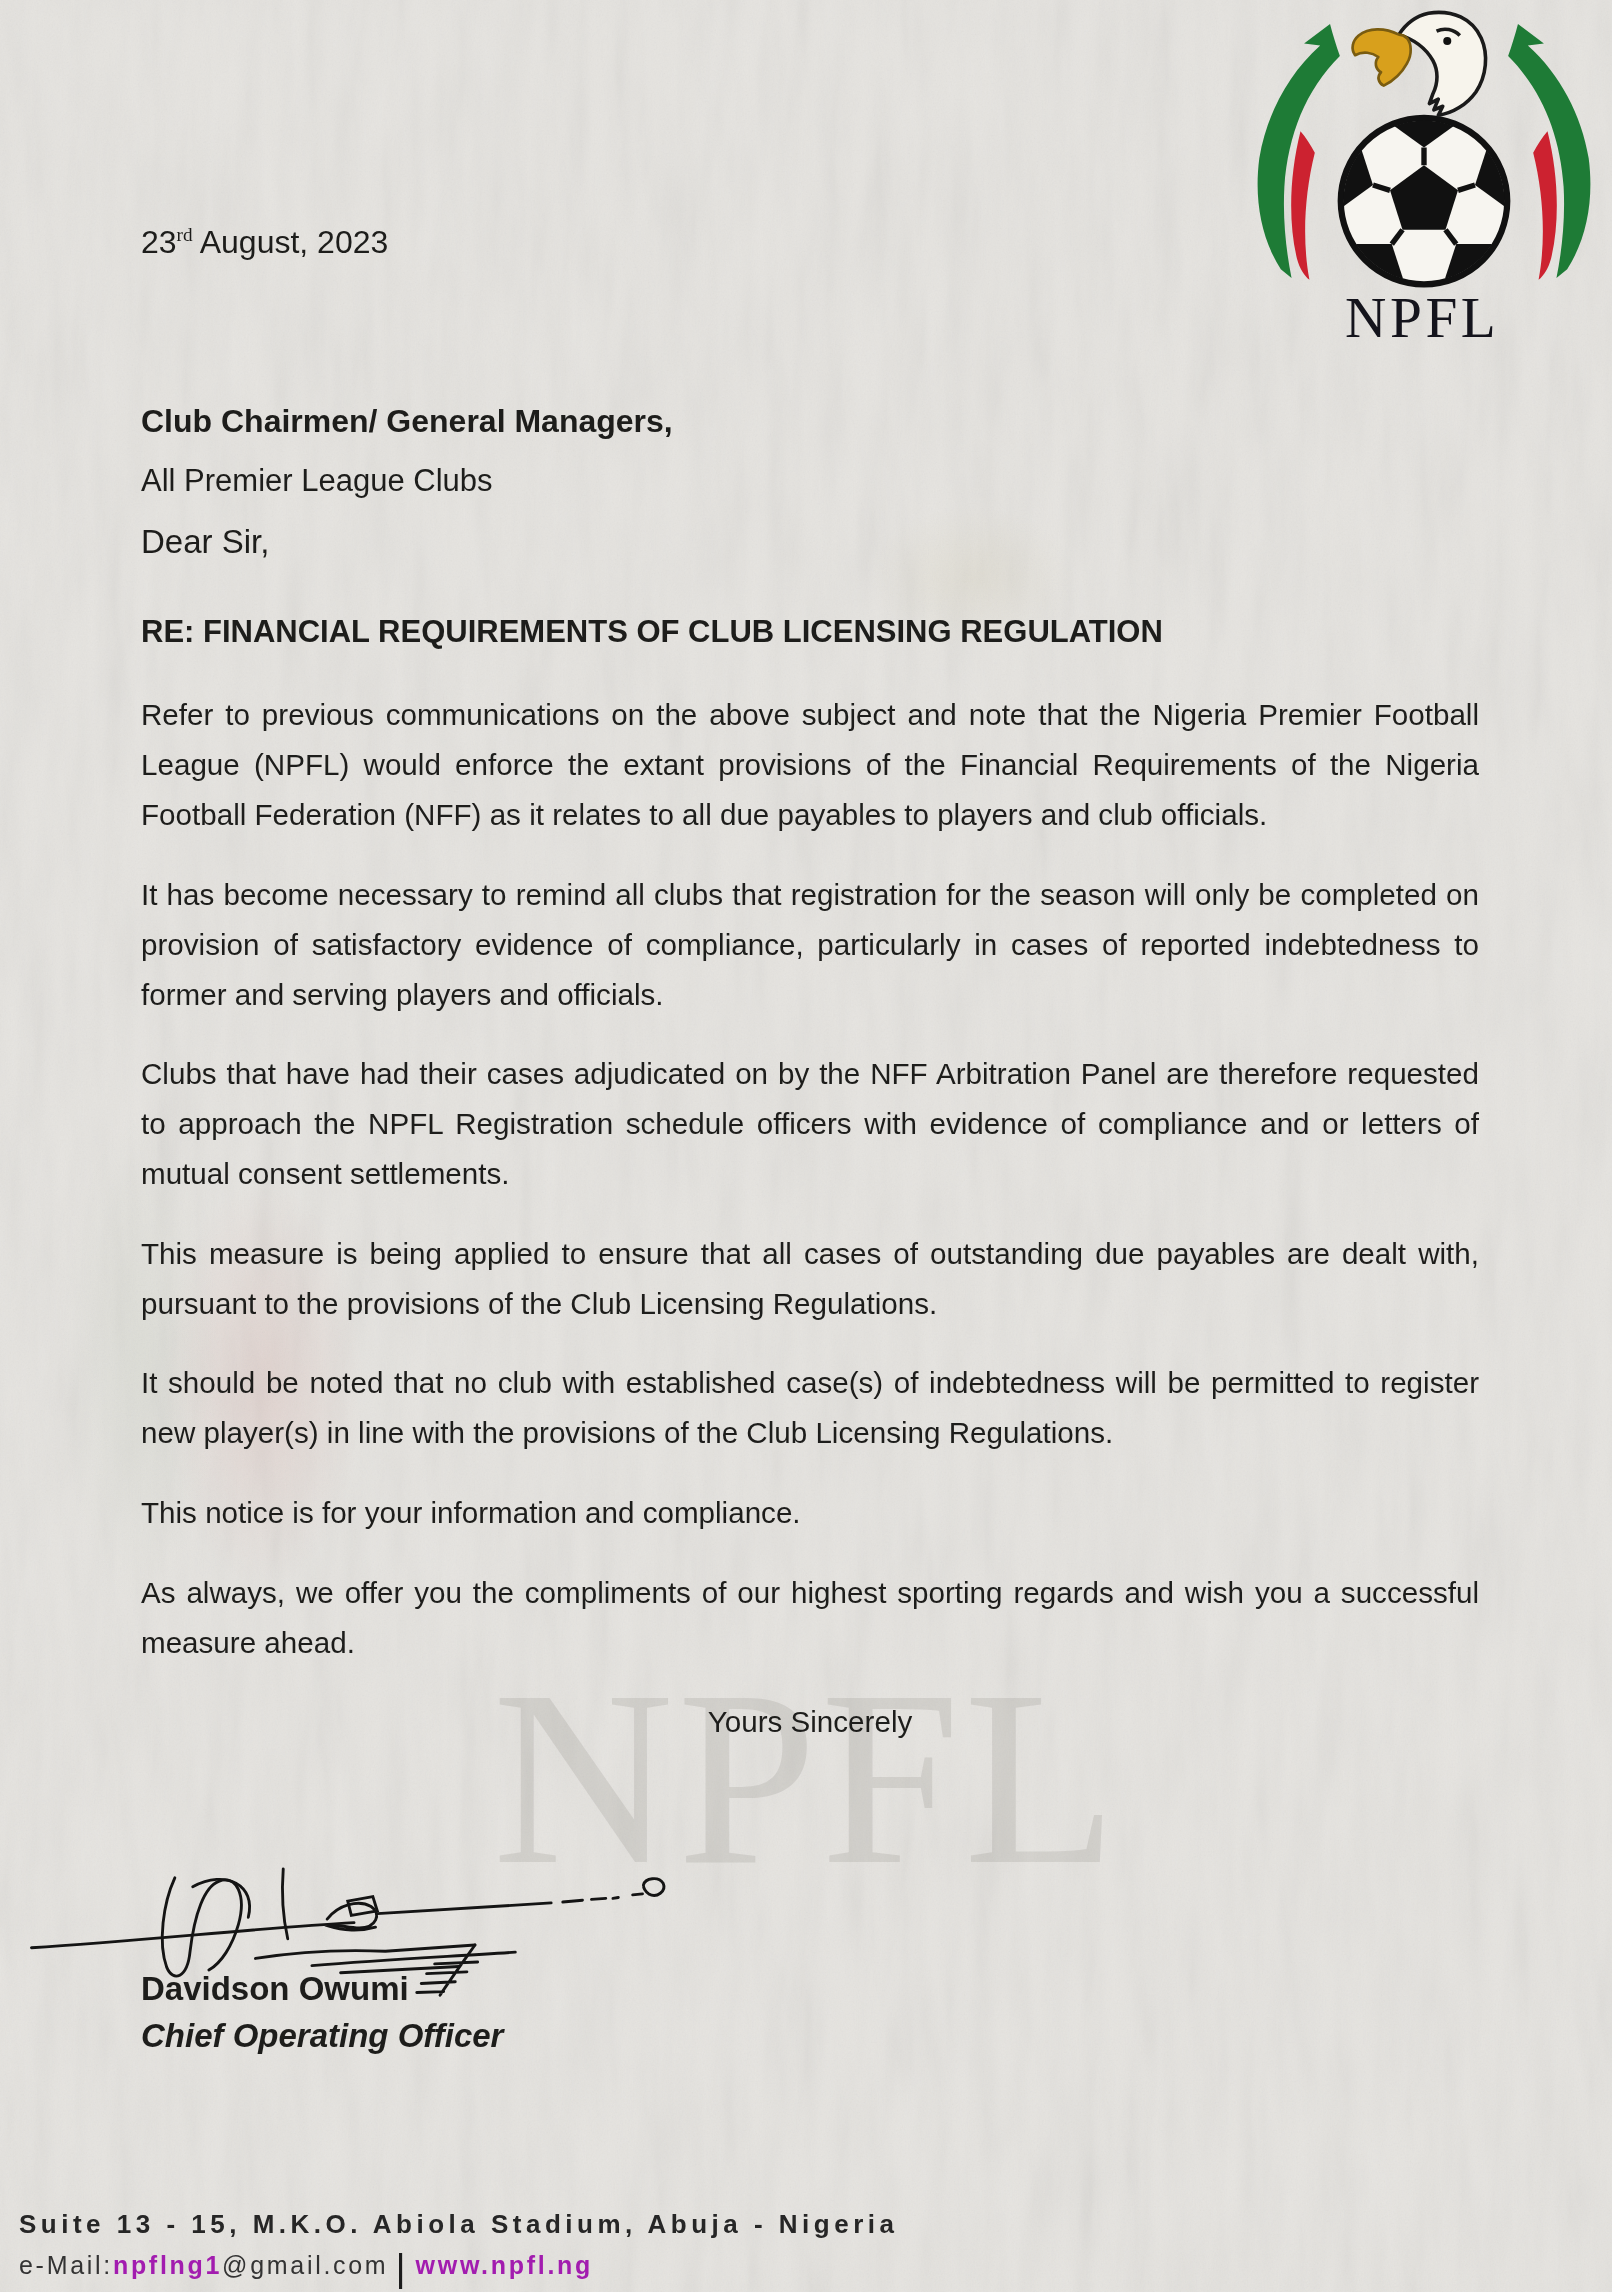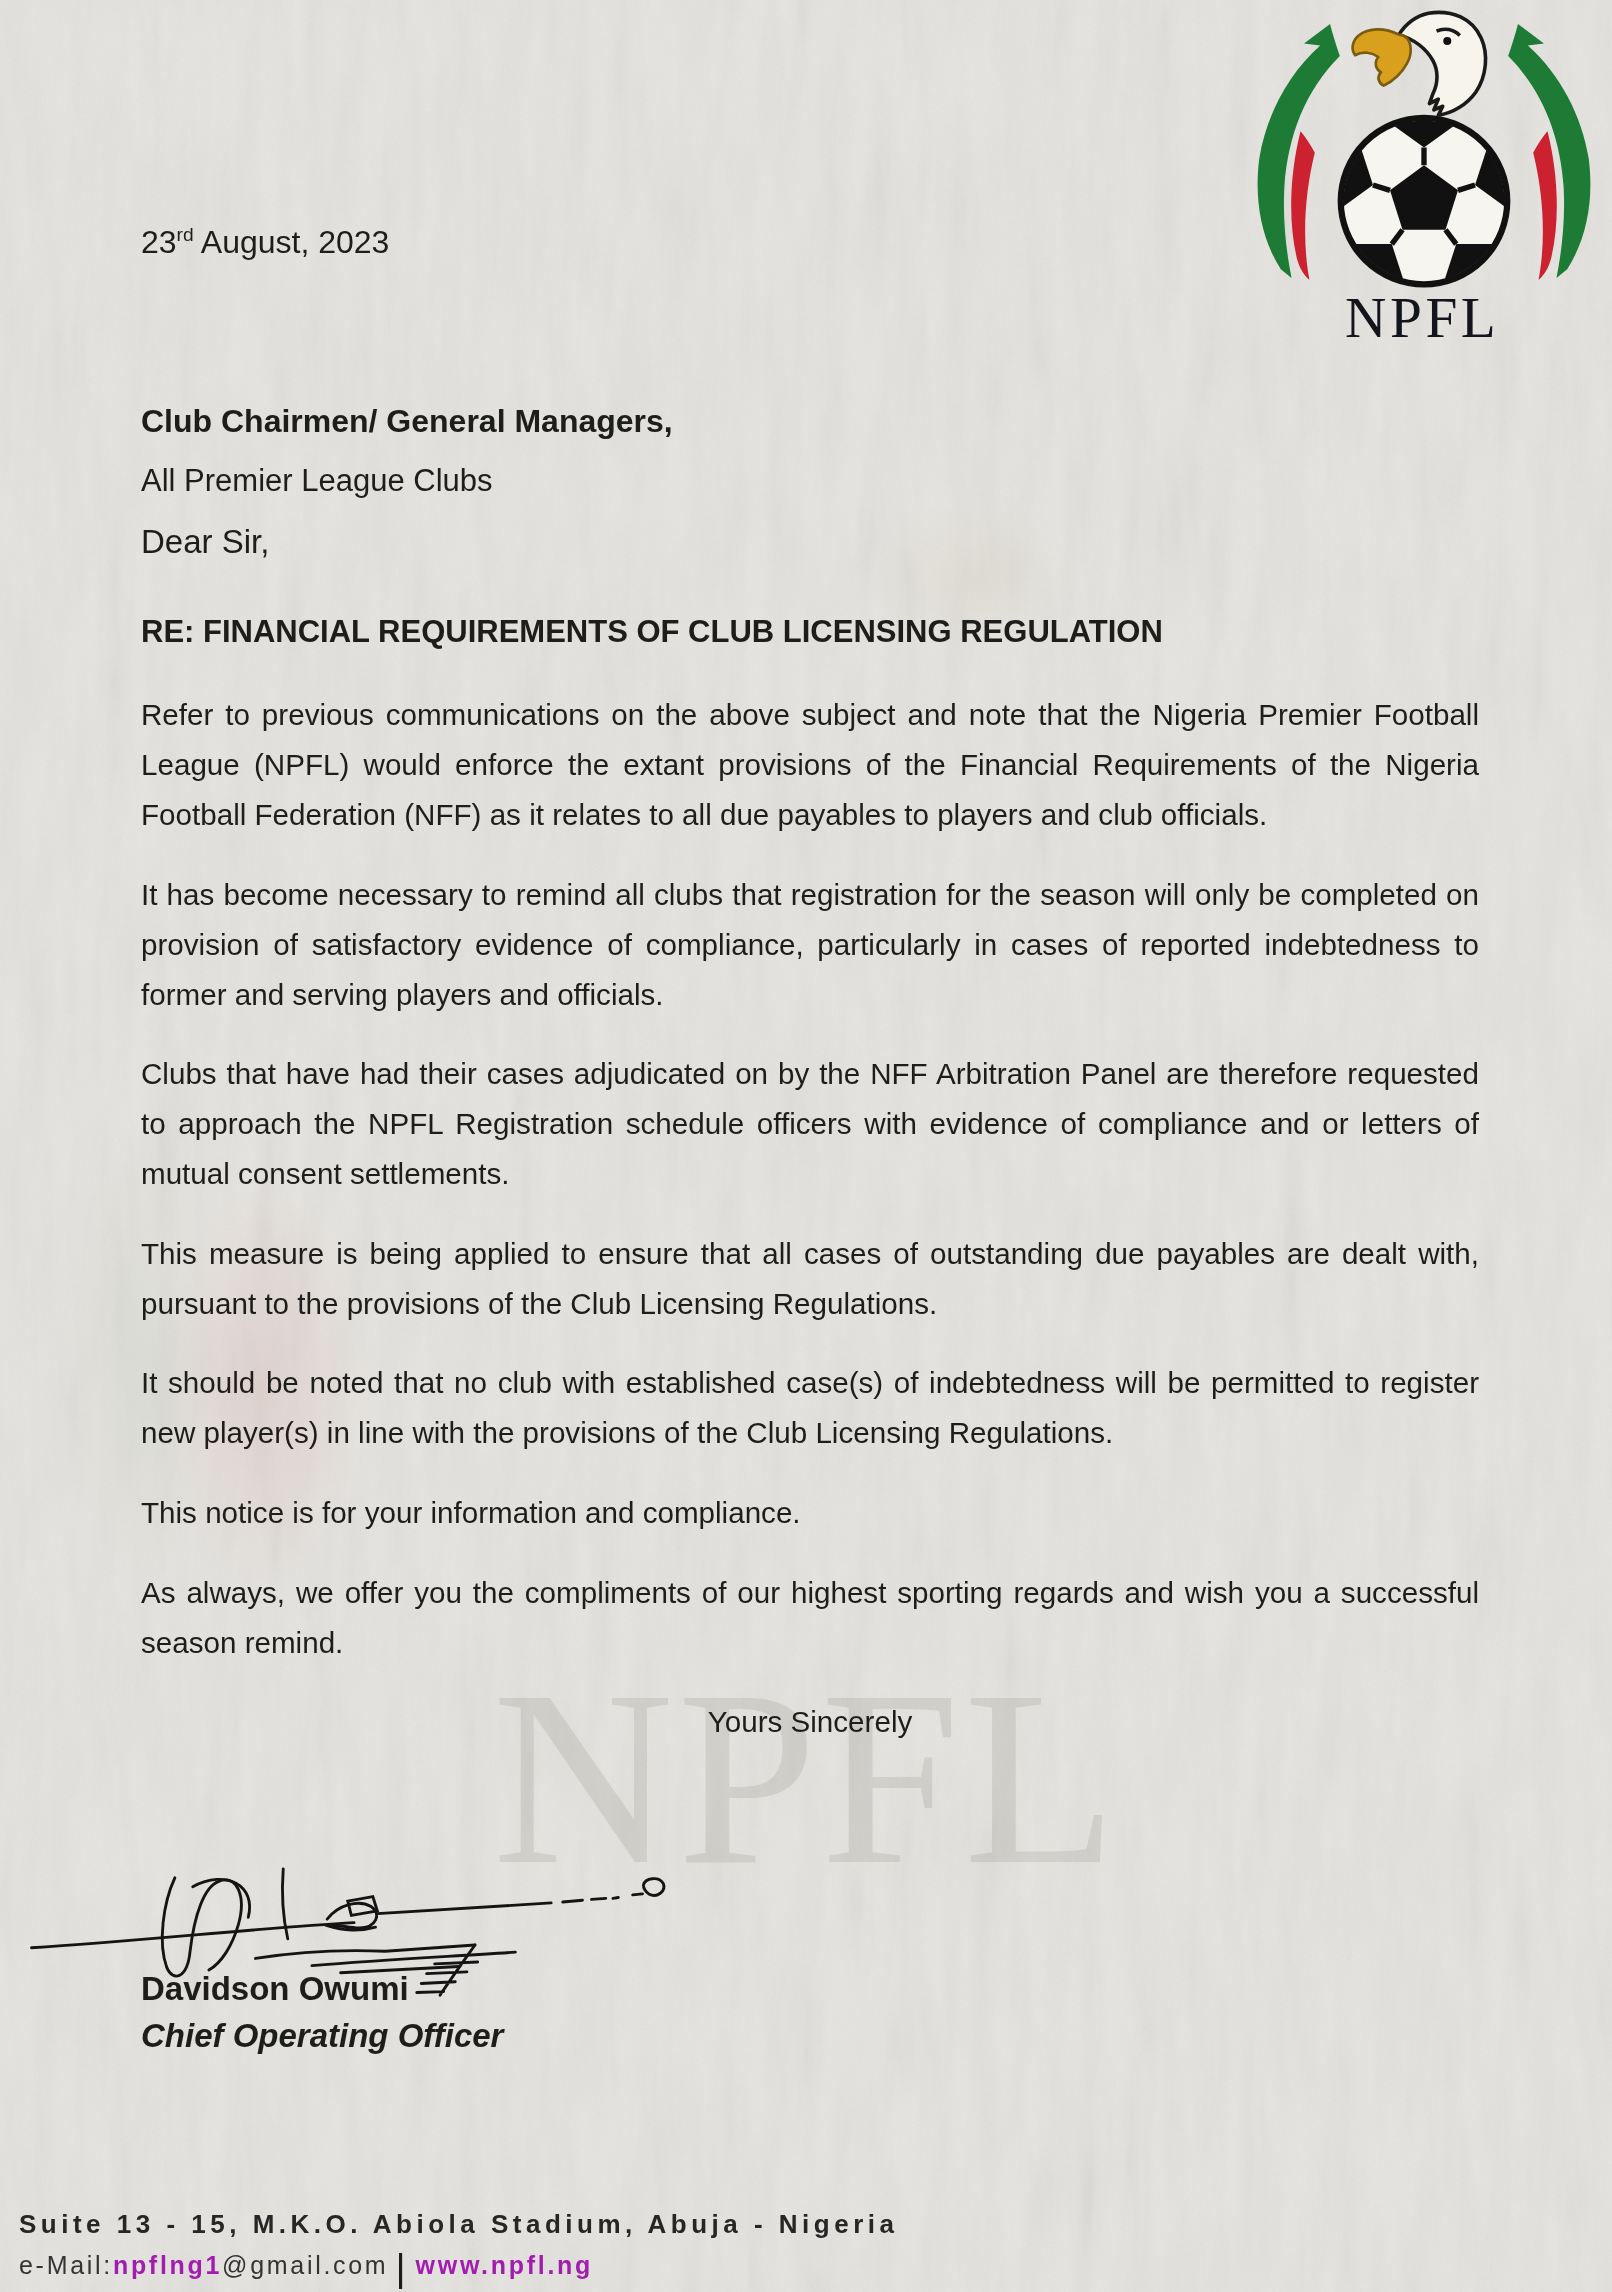--- a/index.html
+++ b/index.html
@@ -26,21 +26,21 @@
     text-align: center; line-height: 1;
     font-family: "Liberation Serif", serif;
     font-size: 251px; letter-spacing: 3.6px;
     color: rgba(104, 96, 84, 0.15);
     pointer-events: none;
   }
   .texture { position: absolute; left: 0; top: 0; z-index: 3; pointer-events: none; }
   .content-layer { position: absolute; left: 0; top: 0; width: 100%; height: 100%; z-index: 4; }
 
   .date { position: absolute; left: 141px; top: 224px; font-size: 32px; }
-  .date sup { font-size: 0.6em; vertical-align: super; }
+  .date sup { font-size: 0.6em; vertical-align: super; font-family: Liberation Serif, serif; }
 
   .recip1  { position: absolute; left: 141px; top: 403px; font-size: 32px; font-weight: bold; }
   .recip2  { position: absolute; left: 141px; top: 463px; font-size: 31px; }
   .salut   { position: absolute; left: 141px; top: 523px; font-size: 33px; }
   .subject { position: absolute; left: 141px; top: 614px; font-size: 31px; font-weight: bold; }
 
   .letter-body {
     position: absolute; left: 141px; top: 690px; width: 1338px;
     font-size: 29.6px; line-height: 50px; text-align: justify;
   }
@@ -143,21 +143,21 @@
     <div class="salut">Dear Sir,</div>
     <div class="subject">RE: FINANCIAL REQUIREMENTS OF CLUB LICENSING REGULATION</div>
 
     <div class="letter-body">
       <p>Refer to previous communications on the above subject and note that the Nigeria Premier Football League (NPFL) would enforce the extant provisions of the Financial Requirements of the Nigeria Football Federation (NFF) as it relates to all due payables to players and club officials.</p>
       <p>It has become necessary to remind all clubs that registration for the season will only be completed on provision of satisfactory evidence of compliance, particularly in cases of reported indebtedness to former and serving players and officials.</p>
       <p>Clubs that have had their cases adjudicated on by the NFF Arbitration Panel are therefore requested to approach the NPFL Registration schedule officers with evidence of compliance and or letters of mutual consent settlements.</p>
       <p>This measure is being applied to ensure that all cases of outstanding due payables are dealt with, pursuant to the provisions of the Club Licensing Regulations.</p>
       <p>It should be noted that no club with established case(s) of indebtedness will be permitted to register new player(s) in line with the provisions of the Club Licensing Regulations.</p>
       <p>This notice is for your information and compliance.</p>
-      <p>As always, we offer you the compliments of our highest sporting regards and wish you a successful season remind.</p>
+      <p>As always, we offer you the compliments of our highest sporting regards and wish you a successful measure ahead.</p>
       <p class="closing">Yours Sincerely</p>
     </div>
 
     <div class="signature-box">
       <svg width="663" height="157" viewBox="0 0 740 175">
         <g fill="none" stroke="#141414" stroke-width="3.2" stroke-linecap="round">
           <path d="M5 100 C130 92 260 78 365 72"></path>
           <path d="M165 22 C152 50 146 95 156 122 C163 139 179 134 182 104 C187 62 198 32 214 26 C234 18 245 42 236 74 C229 98 217 117 203 125"></path>
           <path d="M185 32 C222 12 256 30 247 66"></path>
           <path d="M286 12 C284 38 286 68 291 90"></path>

